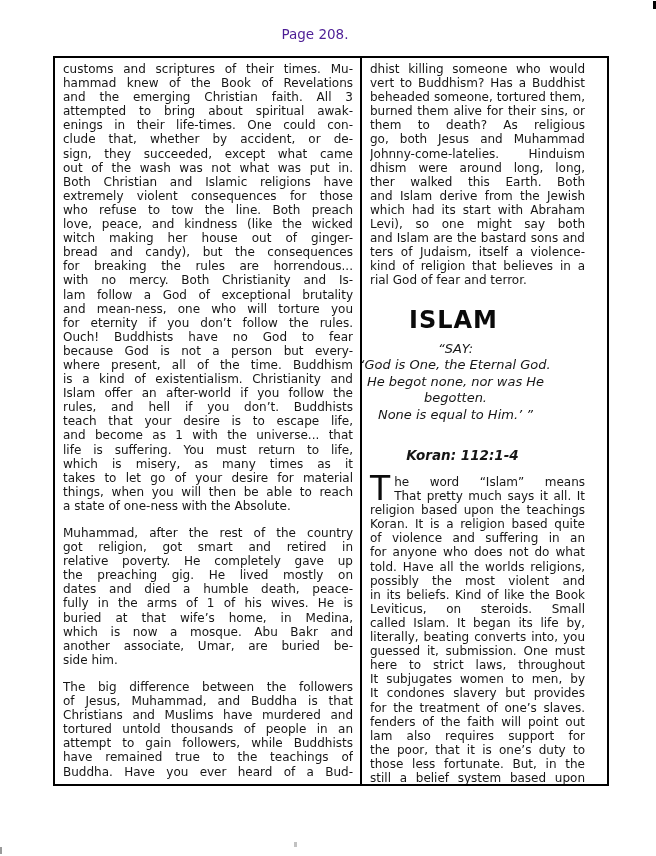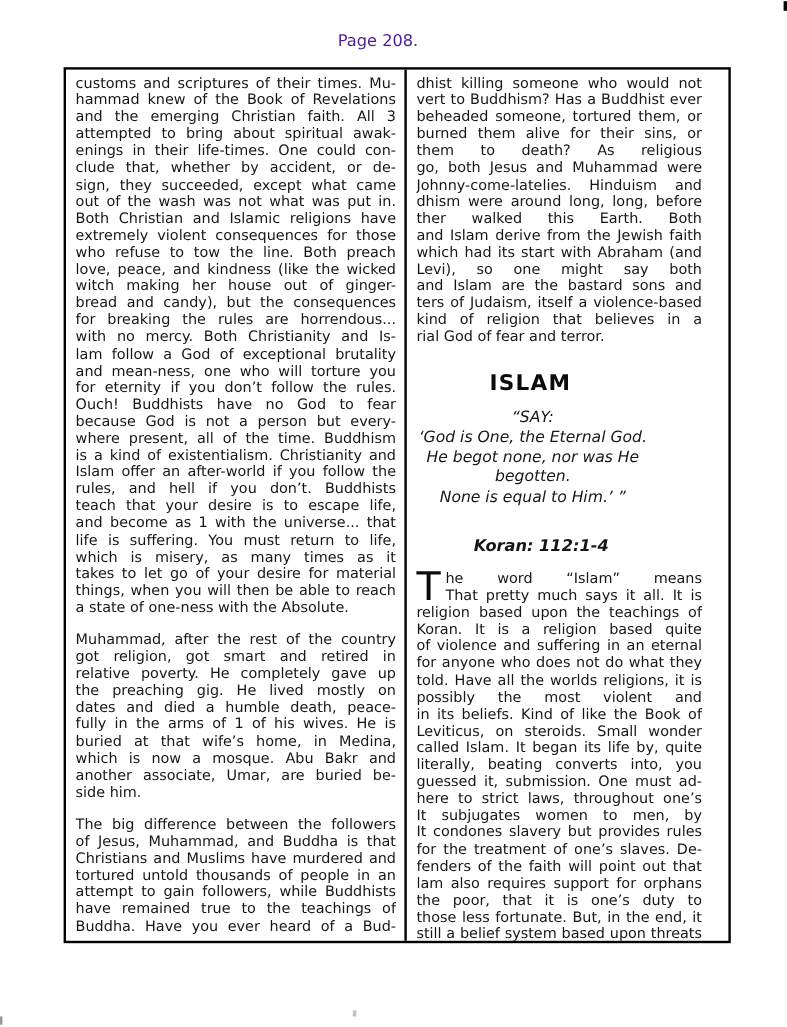--- a/index.html
+++ b/index.html
@@ -32,21 +32,21 @@
     height: 726px;
     border: 2px solid #000000;
     display: flex;
     background: #ffffff;
   }
   .col {
     box-sizing: border-box;
     overflow: hidden;
   }
   .col-left {
-    width: 284px;
+    width: 307px;
     border-right: 2px solid #000000;
     padding: 4px 7px 0 8px;
   }
   .col-right {
     flex: 1;
     padding: 4px 22px 0 8px;
   }
   .para { margin: 0 0 13px 0; }
   .para:last-child { margin-bottom: 0; }
   .tline {
@@ -56,21 +56,21 @@
     text-align-last: justify;
     white-space: normal;
     overflow: hidden;
     max-height: 14.1px;
   }
   .tline.endline {
     text-align-last: left;
   }
   .heading {
     font-weight: bold;
-    font-size: 18px;
+    font-size: 24px;
     line-height: 22px;
     text-align: center;
     transform: translateX(-24px);
     letter-spacing: 1px;
     margin: 21px 0 10px 0;
     color: #0b0b0b;
   }
   .quote { margin: 0 0 24px 0; transform: translateX(-22px); }
   .qline {
     font-style: italic;

